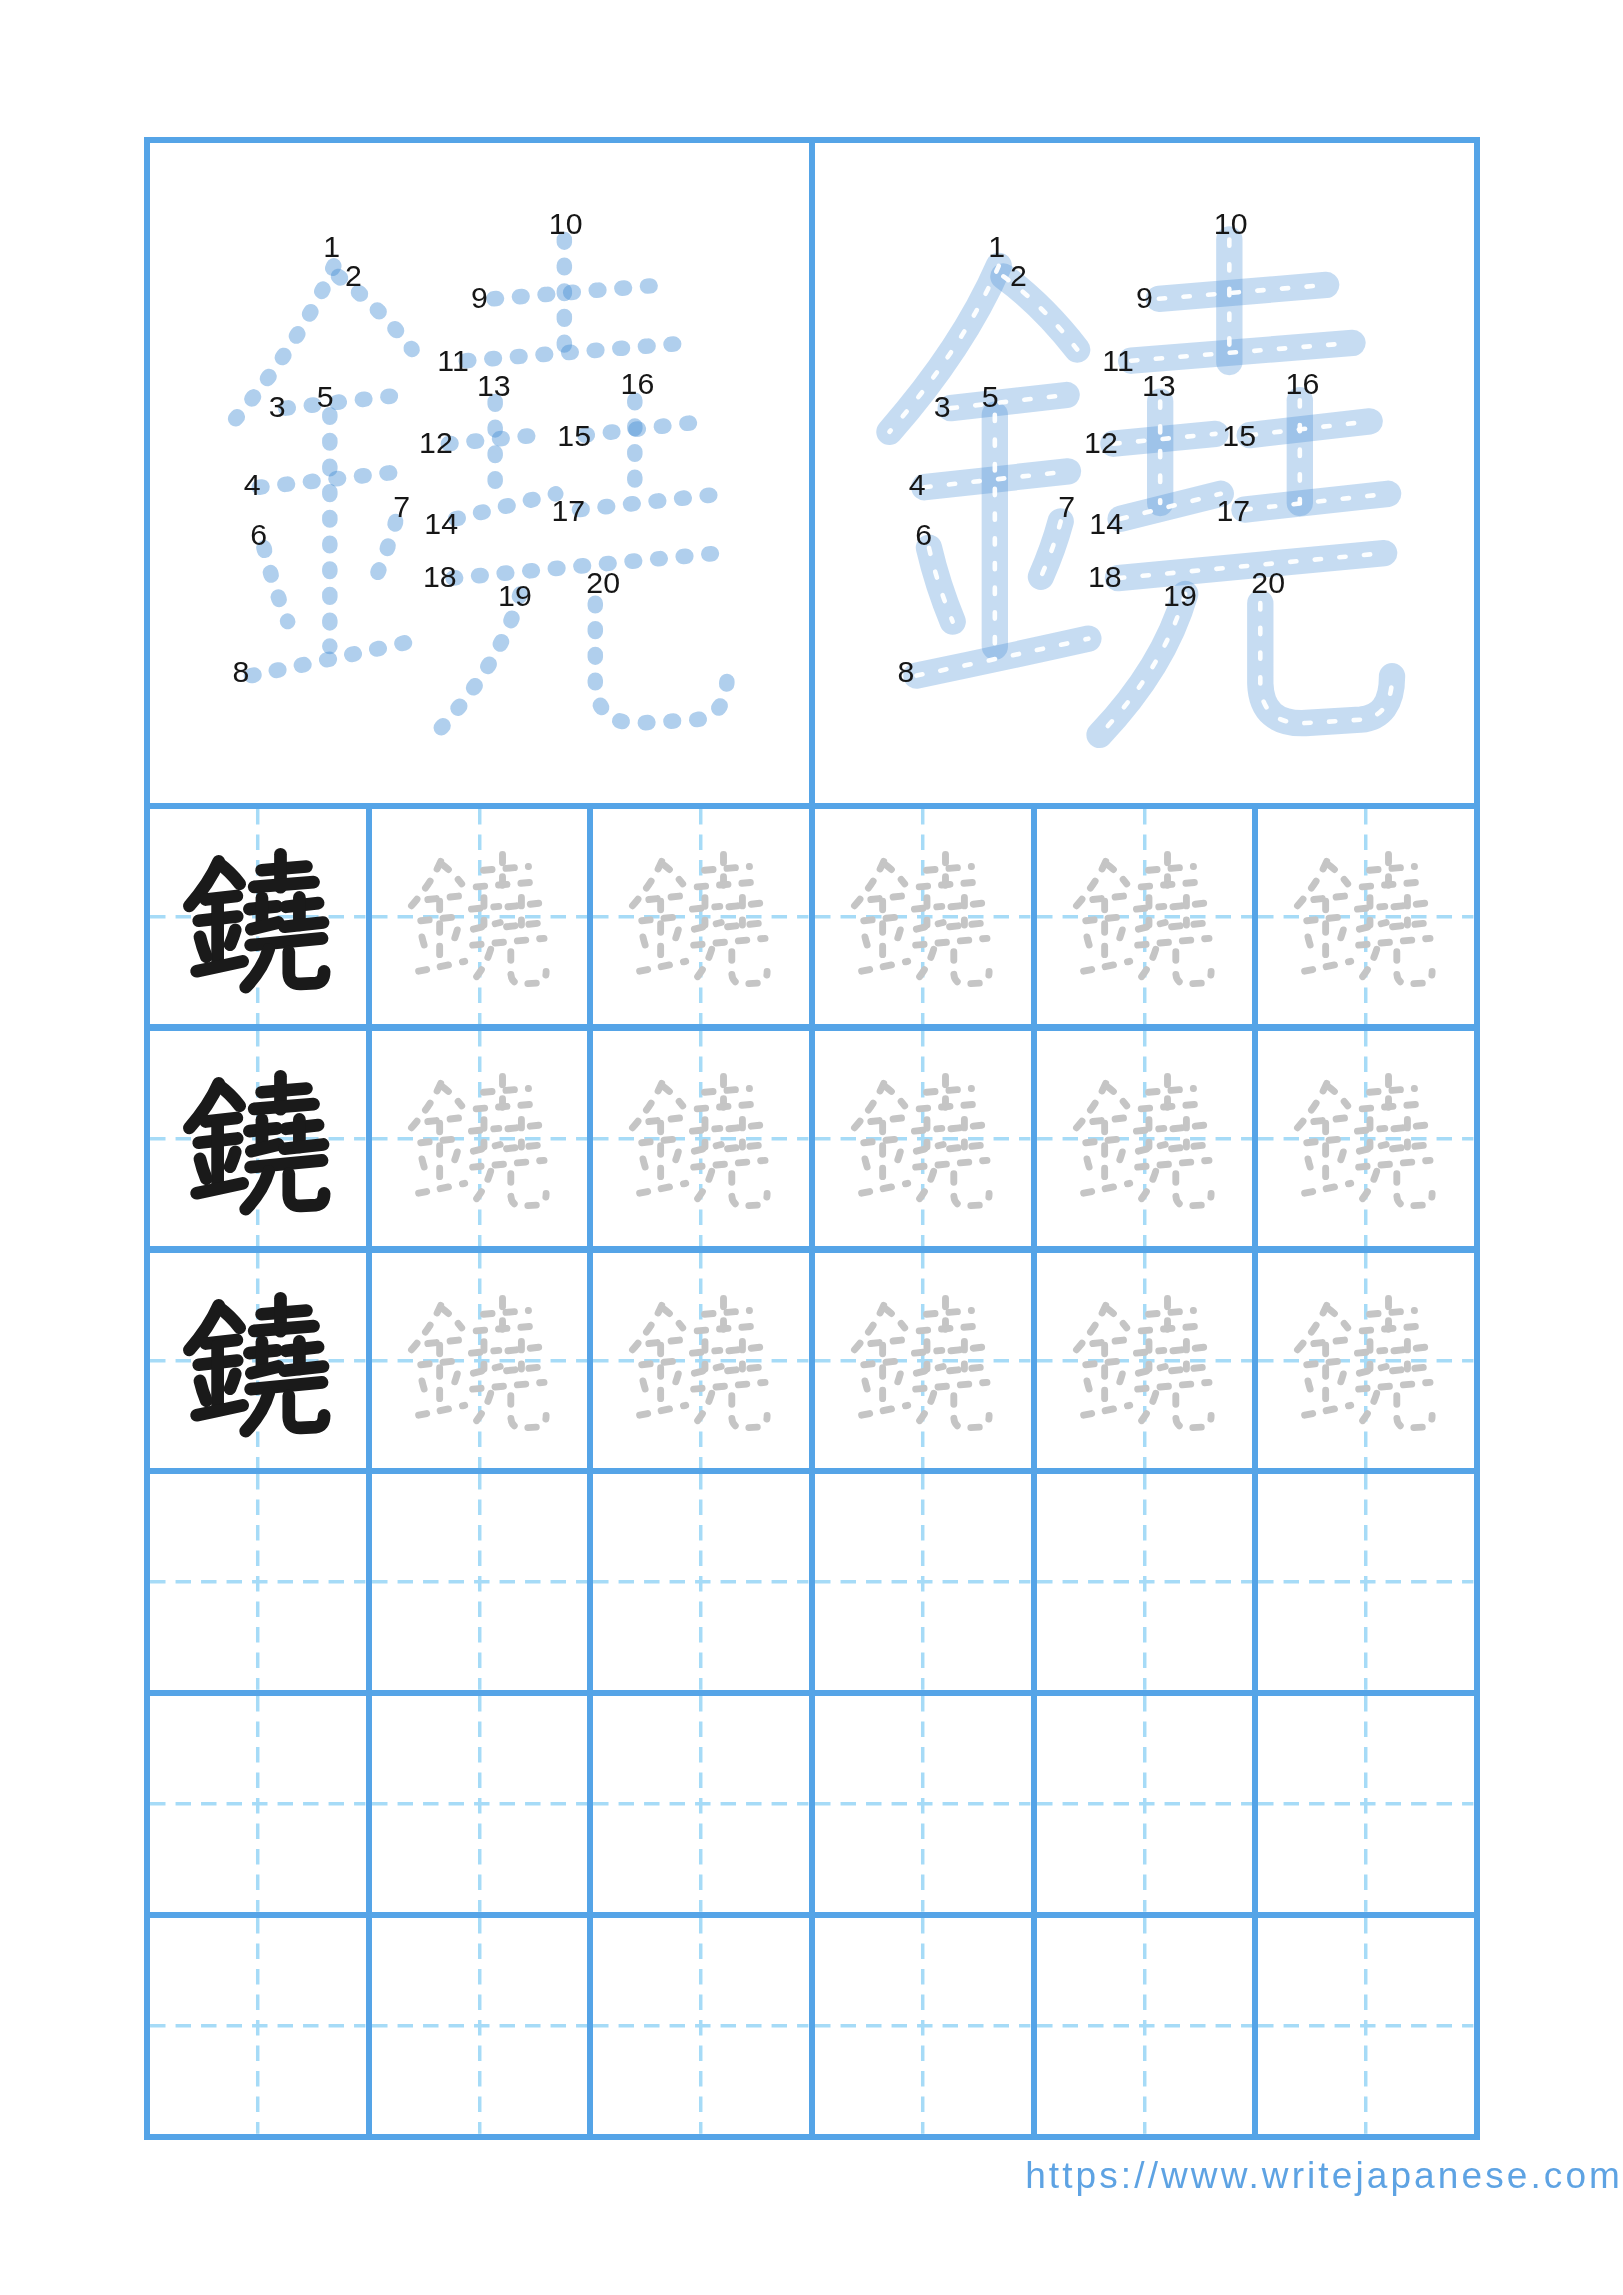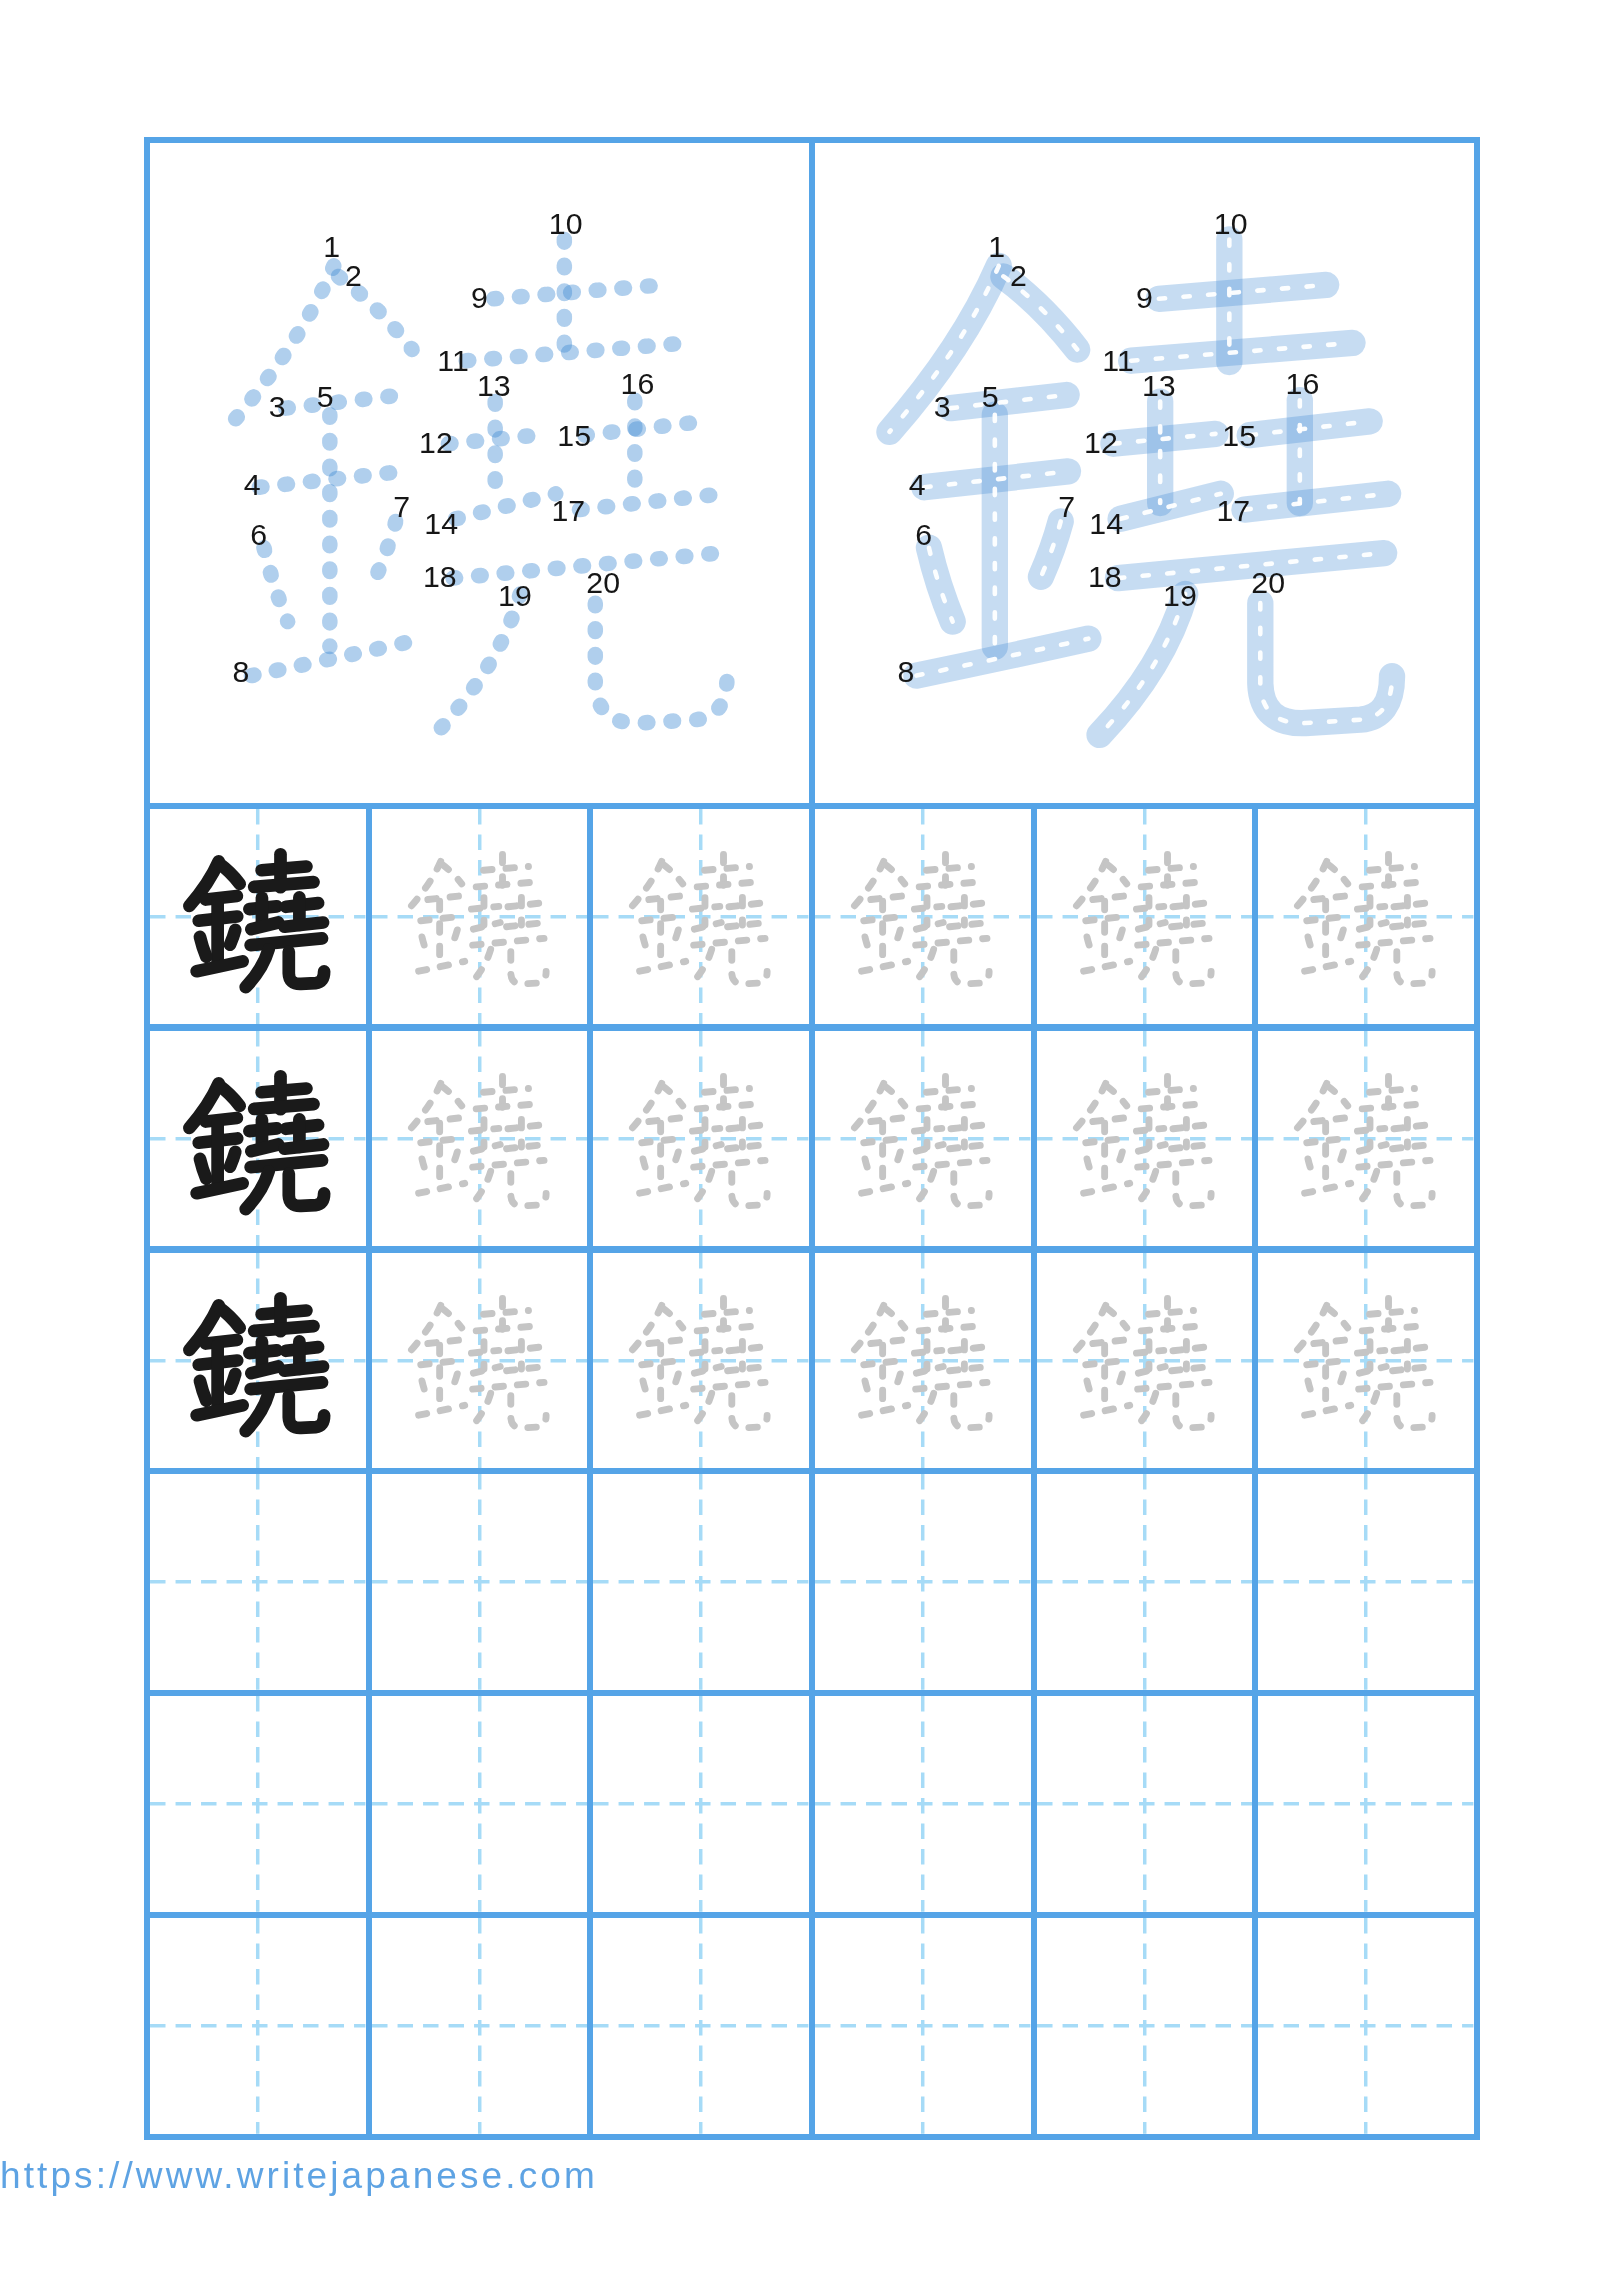--- a/index.html
+++ b/index.html
@@ -52,21 +52,21 @@
     font-family: "Liberation Sans", sans-serif;
     font-size: 4.6px;
     fill: #161616;
     text-anchor: middle;
   }
 
   .footer {
     position: absolute;
     left: 0; top: 2155px;
     width: 100%;
-    text-align: left;
+    text-align: right;
     font-size: 37px;
     letter-spacing: 3.1px;
     color: var(--link, #5ea3e3);
   }
 </style>
 </head>
 <body>
 
 <div class="page">
 

